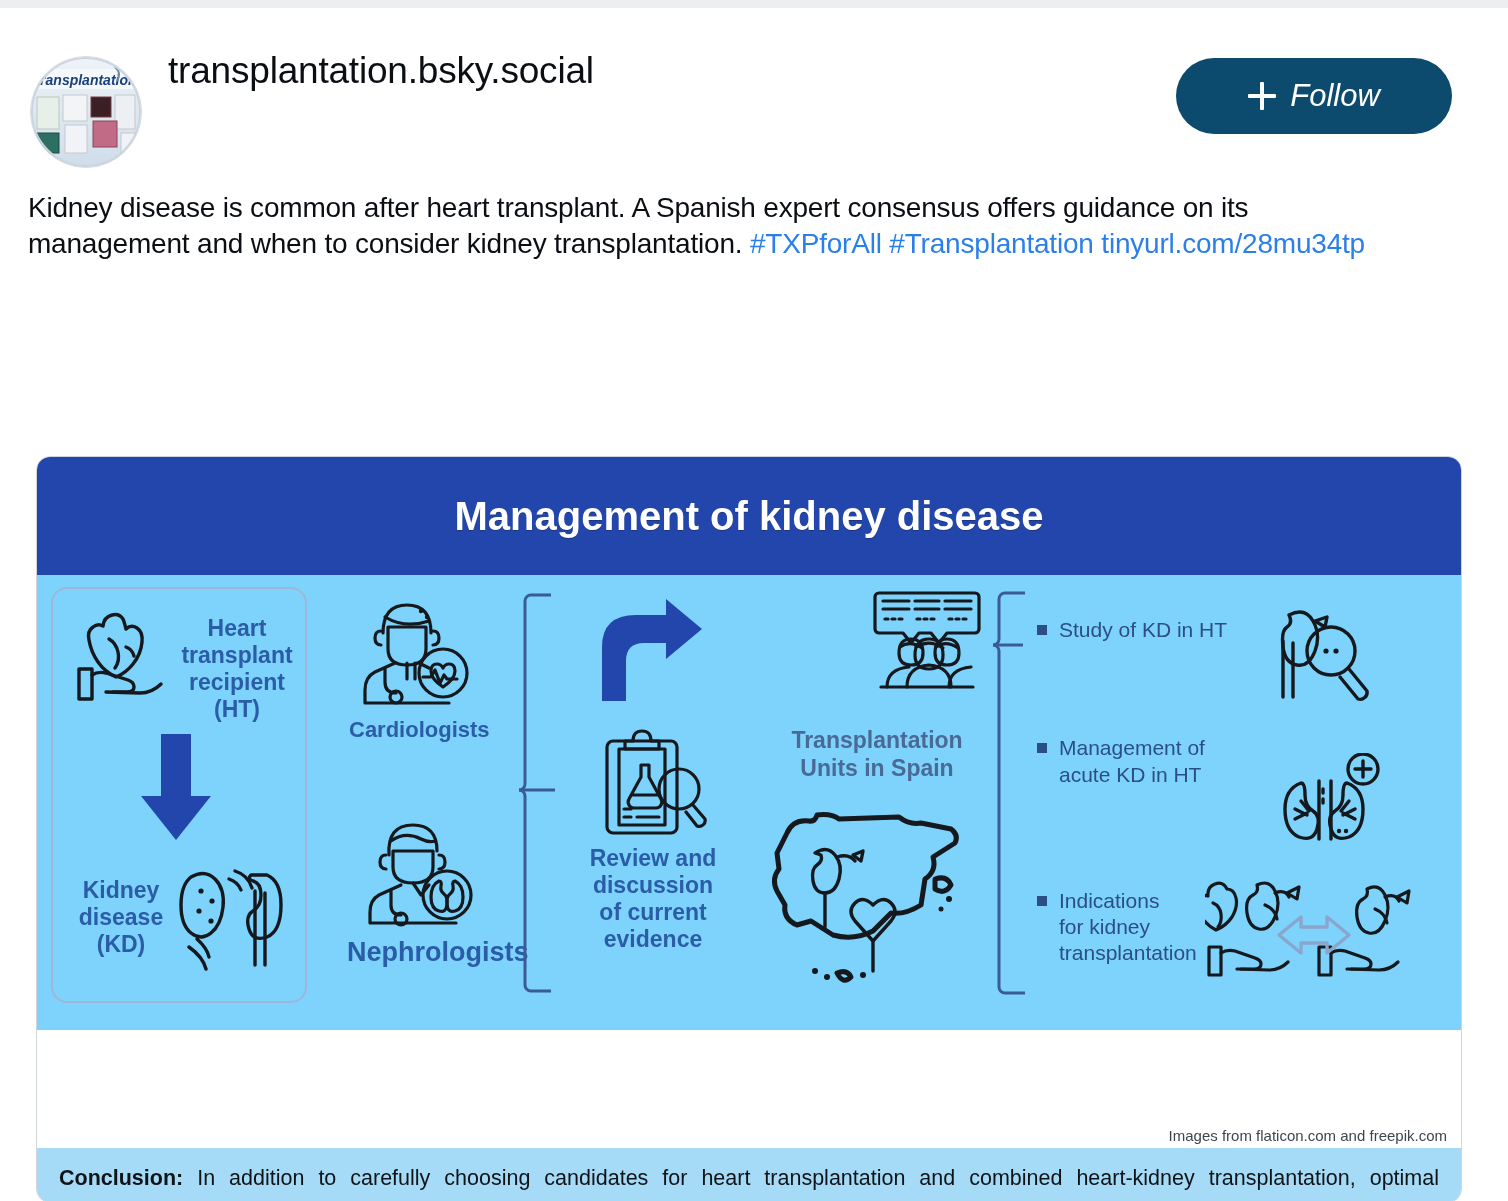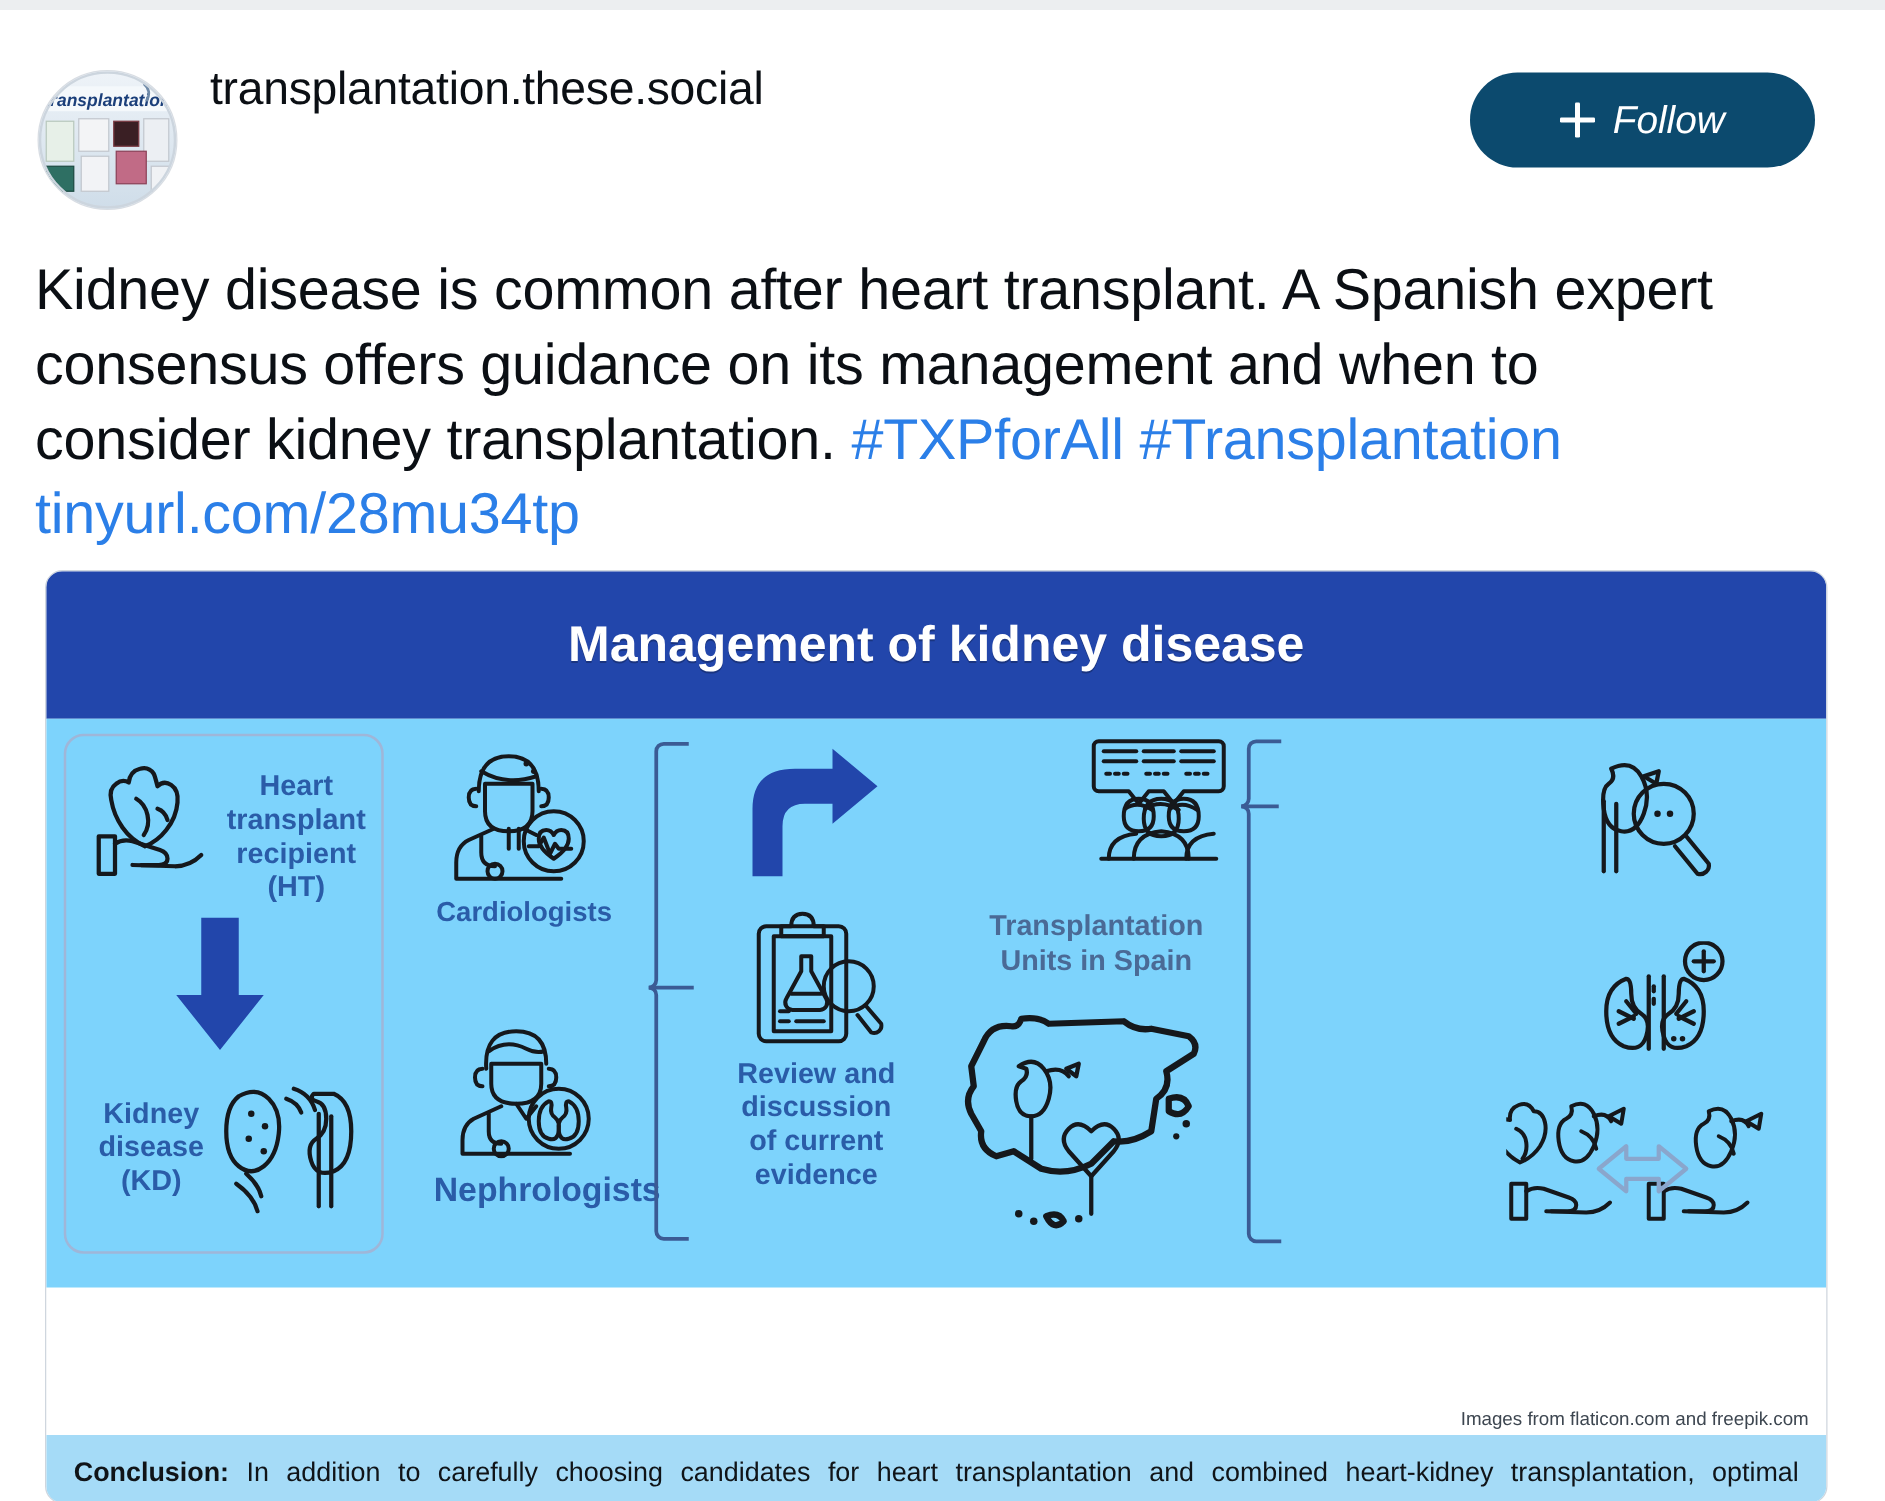--- a/index.html
+++ b/index.html
@@ -33,21 +33,21 @@
     color:#ffffff;font-size:31px;cursor:pointer;border:none;padding:0 34px;font-style:italic;
   }
   .plus-ico{width:28px;height:28px;position:relative;display:inline-block;}
   .plus-ico:before,.plus-ico:after{content:"";position:absolute;background:#fff;border-radius:1px;}
   .plus-ico:before{left:0;top:12px;width:28px;height:4px;}
   .plus-ico:after{top:0;left:12px;width:4px;height:28px;}
 
   
   .post-text{
     position:absolute;top:182px;left:28px;width:1380px;
-    font-size:46px;line-height:1.30;color:#0b0f14;letter-spacing:-.2px;margin-top:12px;
+    font-size:28px;line-height:1.30;color:#0b0f14;letter-spacing:-.2px;
   }
   .lnk{color:#2b7fe8;}
 
   
   .info-card{
     position:absolute;top:448px;left:36px;width:1424px;height:745px;
     border:1px solid #cfd6de;border-radius:14px;background:#fff;overflow:hidden;
   }
   .ig-banner{
     height:118px;background:#2246ab;border-radius:12px 12px 0 0;
@@ -113,21 +113,21 @@
           <rect x="34" y="68" width="22" height="28" fill="#f2f3f6" stroke="#c3c8cf"></rect>
           <rect x="62" y="64" width="24" height="26" fill="#c16b86" stroke="#8c4359"></rect>
           <rect x="90" y="76" width="14" height="20" fill="#f0f2f5" stroke="#c3c8cf"></rect>
           <path d="M84 10 q7 6 2 14" stroke="#6f8aa8" fill="none" stroke-width="2"></path>
         </g>
         <circle cx="55" cy="55" r="54" fill="none" stroke="#ccd5de" stroke-width="2"></circle>
       </svg>
     </div>
 
     <div class="handle-block">
-      <div class="display-name">transplantation.these.social</div>
+      <div class="display-name">transplantation.bsky.social</div>
     </div>
 
     <div class="follow-btn">
       <span class="plus-ico"></span>
       <span>Follow</span>
     </div>
   </div>
 
   <div class="post-text">
     <span>Kidney disease is common after heart transplant. A Spanish expert consensus offers guidance on its management and when to consider kidney transplantation. </span><span class="lnk">#TXPforAll</span>
@@ -310,20 +310,37 @@
           <path d="M110 112 q-10 -10 -18 -2 -8 8 0 18 l18 20 18 -20 q8 -10 0 -18 -8 -8 -18 2z"></path>
           <path d="M110 148 v30"></path>
         </g>
       </svg>
 
       <svg style="position:absolute;left:952px;top:14px;" width="46" height="414" viewBox="0 0 46 414">
         <path d="M36 4 H16 a6 6 0 0 0 -6 6 V50 a6 6 0 0 1 -6 6 a6 6 0 0 1 6 6 V398 a6 6 0 0 0 6 6 H36" fill="none" stroke="#3b5b94" stroke-width="3"></path>
         <path d="M4 56 H34" stroke="#3b5b94" stroke-width="3"></path>
       </svg>
 
+      <div class="bullets">
+        <div class="bullet-row" style="margin-top:14px;">
+          <span class="bsq"></span>
+          <span style="white-space:pre-line;">Study of KD in HT</span>
+        </div>
+        <div class="bullet-row" style="margin-top:92px;">
+          <span class="bsq"></span>
+          <span style="white-space:pre-line;">Management of
+acute KD in HT</span>
+        </div>
+        <div class="bullet-row" style="margin-top:100px;">
+          <span class="bsq"></span>
+          <span style="white-space:pre-line;">Indications
+for kidney
+transplantation</span>
+        </div>
+      </div>
 
       <svg class="ico" style="position:absolute;left:1232px;top:30px;" width="110" height="98" viewBox="0 0 110 98">
         <g fill="none" stroke="#15181c" stroke-width="3.4" stroke-linejoin="round" stroke-linecap="round">
           <path d="M20 10 q16 -8 24 6 8 14 2 30 -6 16 -18 14 -12 -2 -14 -18 -2 -16 4 -20 6 -4 2 -12z"></path>
           <path d="M14 36 v56"></path>
             <path d="M24 38 v54"></path>
           <path d="M46 16 l12 -4 -2 10z"></path>
           <circle cx="62" cy="46" r="24"></circle>
           <circle cx="57" cy="46" r="2.6" fill="#15181c" stroke="none"></circle>
           <circle cx="67" cy="46" r="2.6" fill="#15181c" stroke="none"></circle>

